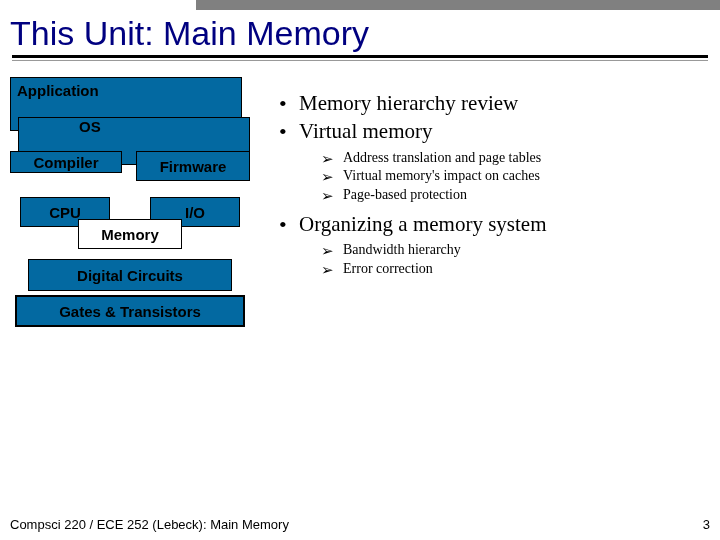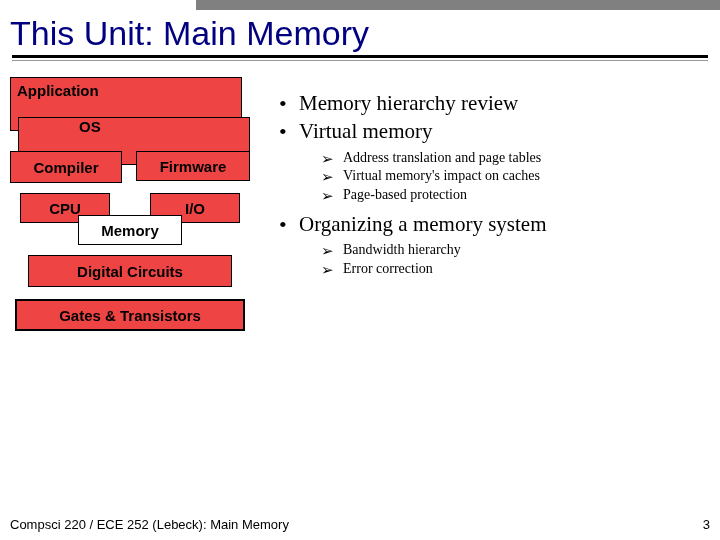--- a/index.html
+++ b/index.html
@@ -45,21 +45,21 @@
     width: 242px;
     flex: none;
     padding-top: 2px;
   }
   .stack {
     width: 240px;
     position: relative;
   }
   .box {
     border: 1.5px solid #000;
-    background: #ef4444;
+    background: #0369a1;
     text-align: center;
     font-family: Verdana, sans-serif;
     font-weight: bold;
     font-size: 15px;
     display: flex;
     align-items: center;
     justify-content: center;
   }
   .apprect {
     width: 232px;
@@ -77,40 +77,40 @@
     padding: 0 0 0 60px;
     align-items: flex-start;
     justify-content: flex-start;
   }
   .row2 {
     display: flex;
     gap: 6px;
     position: relative;
     z-index: 2;
   }
-  .compiler { width: 112px; height: 32px; }
+  .compiler { width: 112px; height: 22px; }
   .firmware { width: 114px; height: 30px; margin-left: auto; }
   .row3 {
     display: flex;
-    margin-top: 10px;
+    margin-top: 16px;
     gap: 10px;
     padding: 0 10px;
   }
   .cpu { width: 90px; height: 30px; }
   .io  { width: 90px; height: 30px; margin-left: auto; }
   .memory {
     width: 104px; height: 30px;
     margin: -8px auto 0 auto;
     position: relative;
     z-index: 3;
     background: #fff;
   }
   .dc { width: 204px; height: 32px; margin: 10px auto 0 auto; }
   .gt {
-    width: 230px; height: 32px; margin: 12px auto 0 auto;
+    width: 230px; height: 32px; margin: 4px auto 0 auto;
     border: 2px solid #000;
   }
   .bullets {
     flex: 1;
     font-family: "Comic Sans MS", cursive;
     font-size: 21px;
     color: #000;
     padding-top: 4px;
   }
   ul.top { list-style: none; padding: 0; margin: 11px; }

